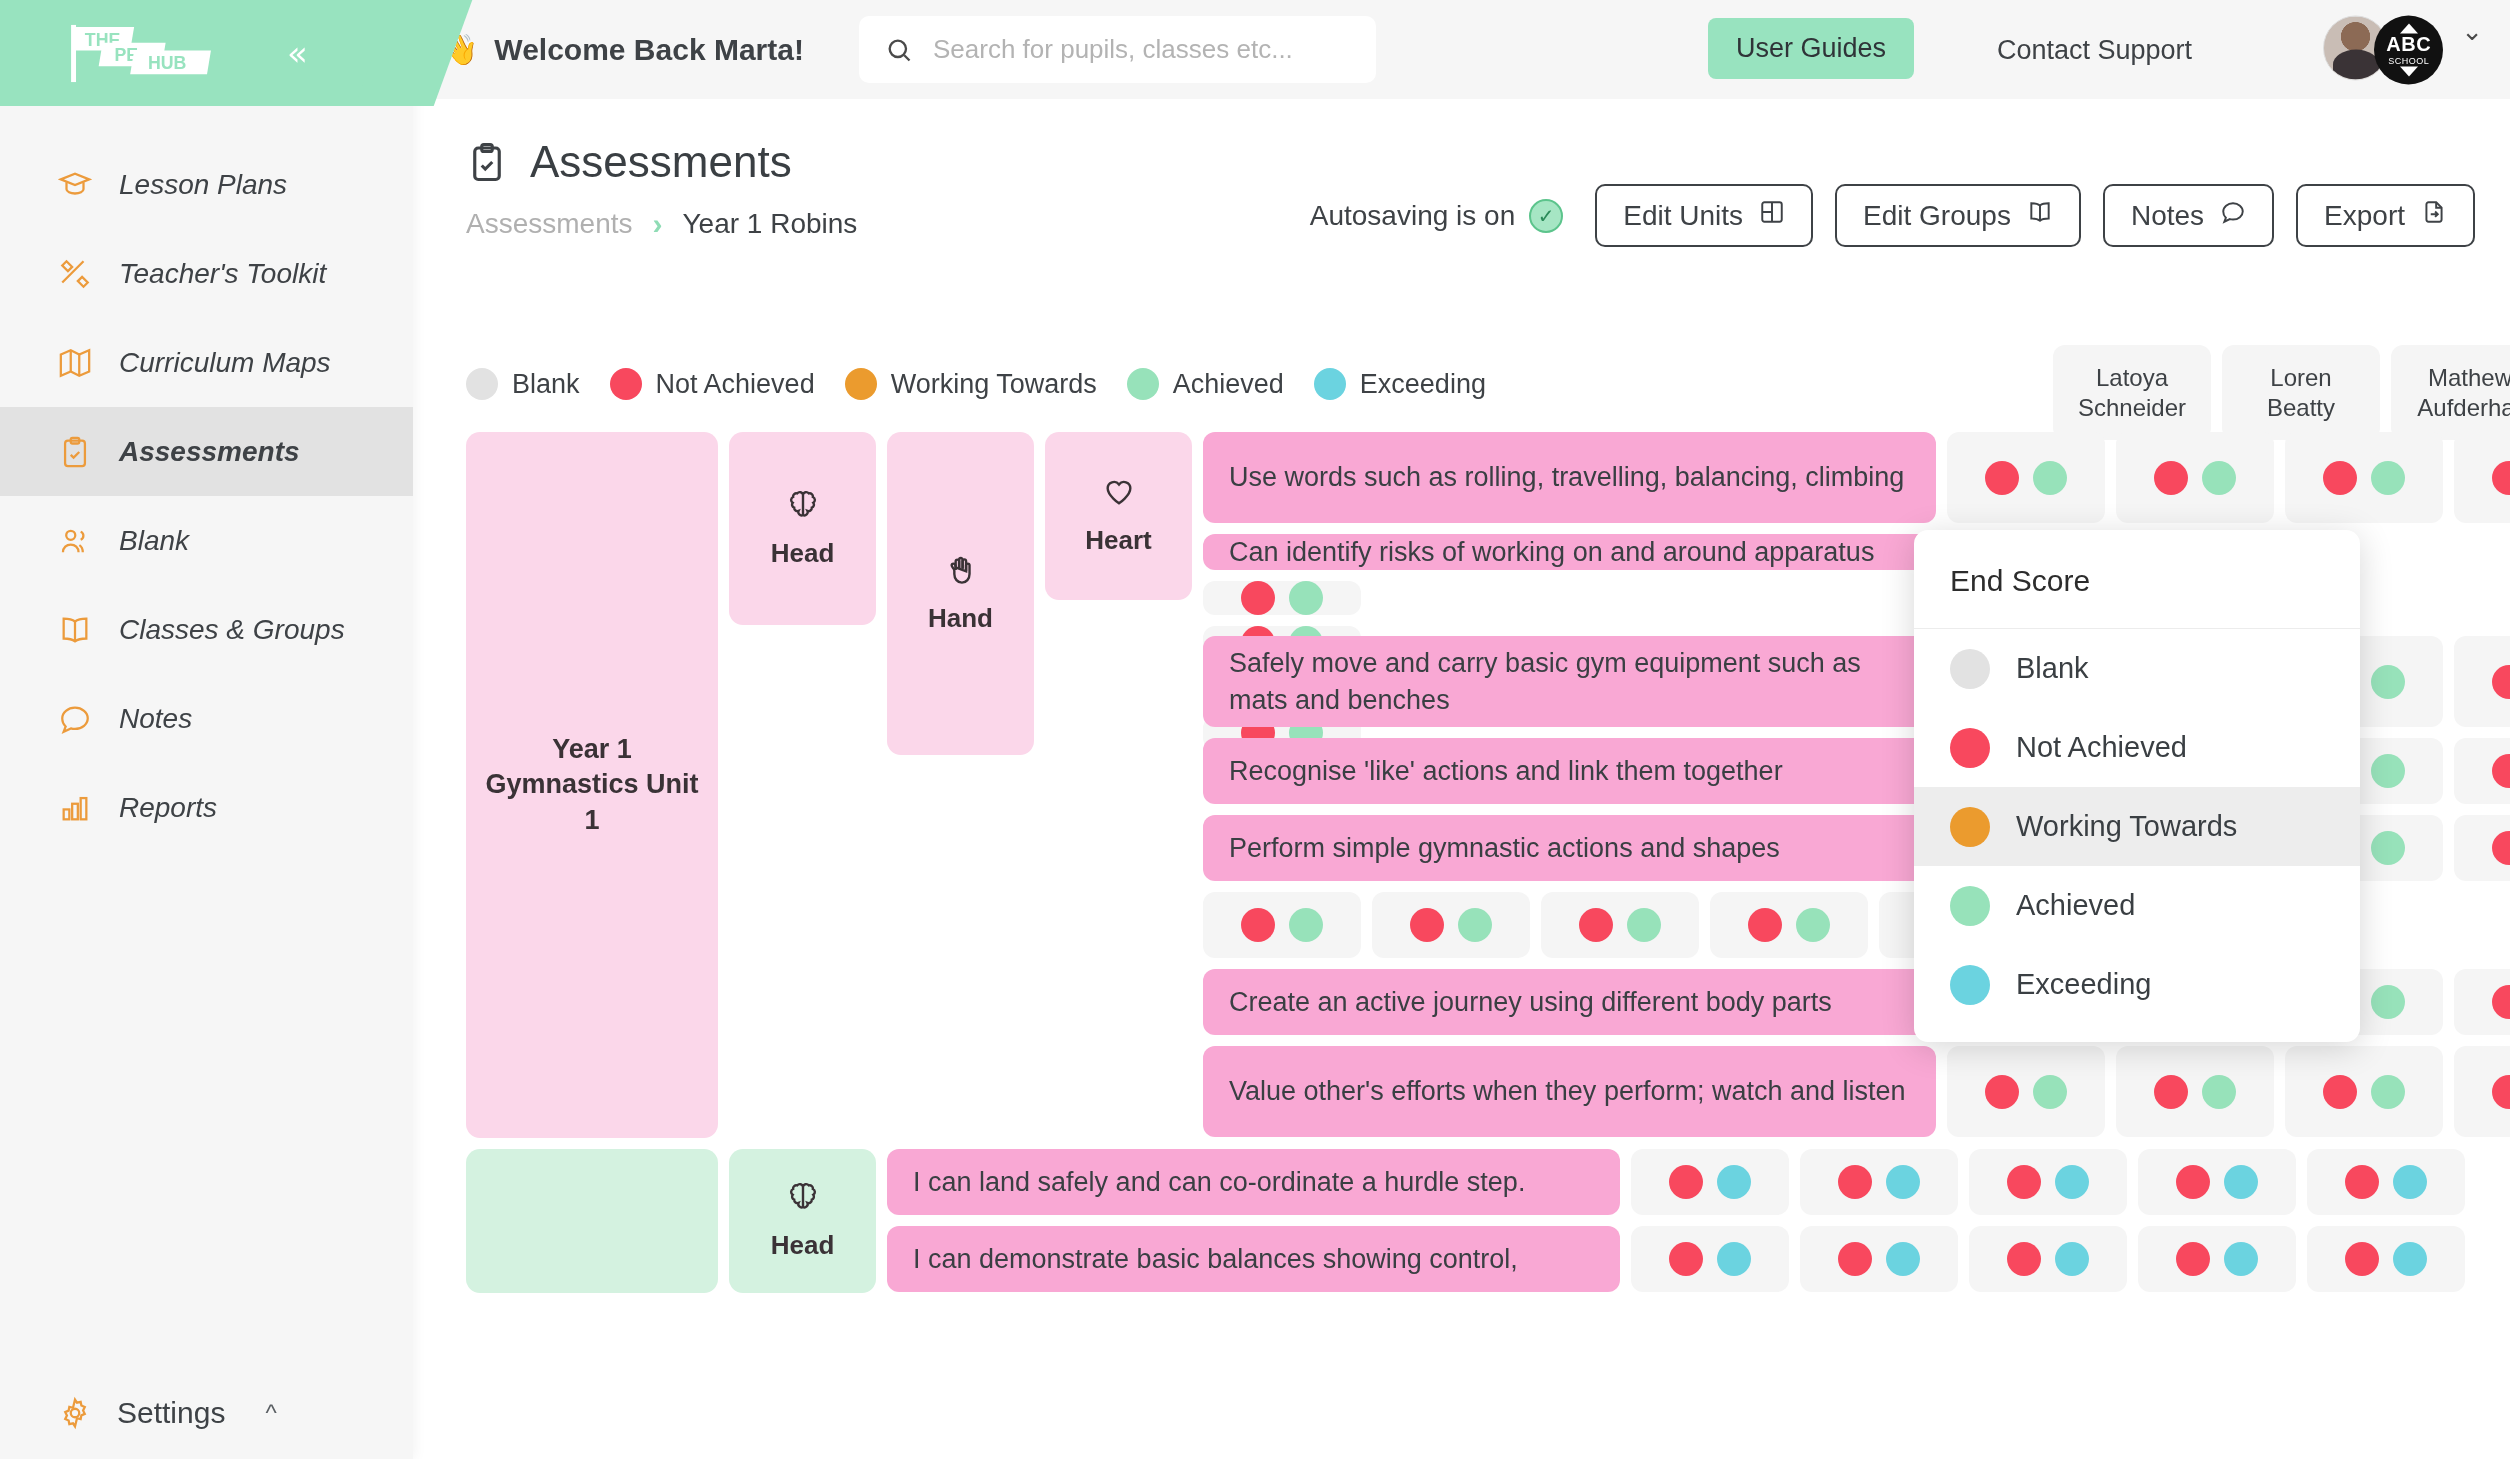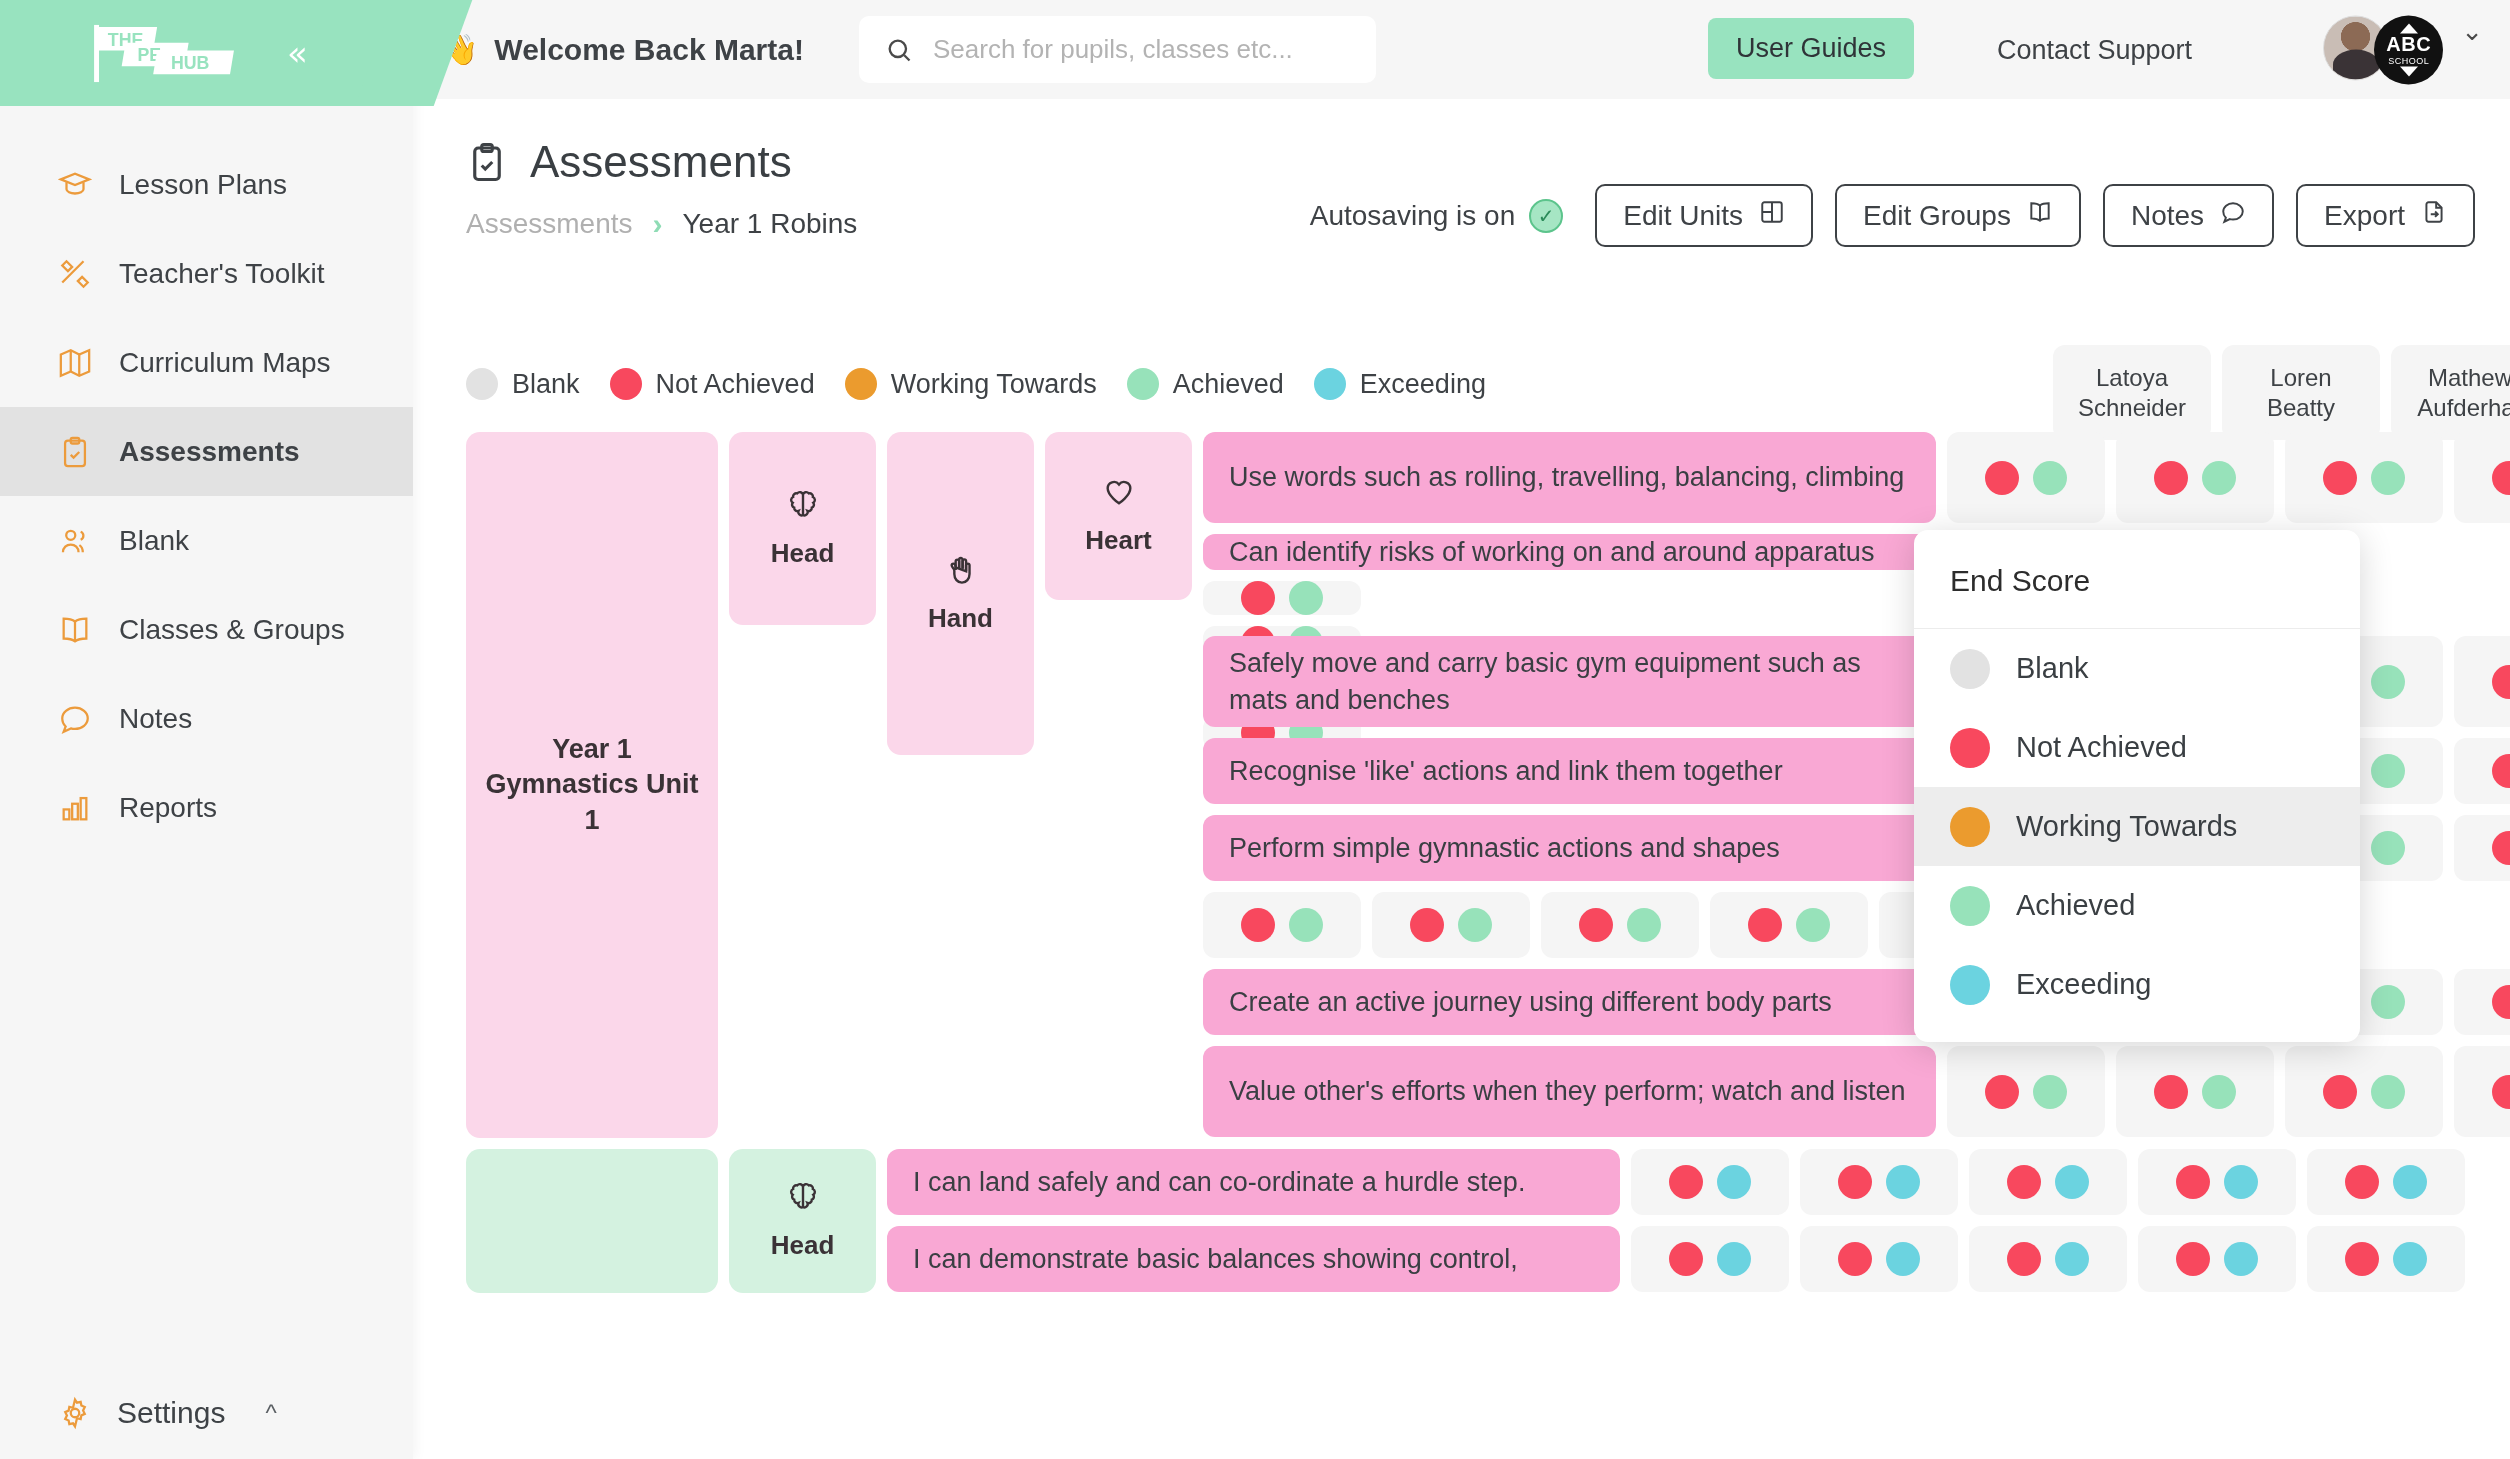--- a/index.html
+++ b/index.html
@@ -22,21 +22,21 @@
     flex: 0 0 413px;
     z-index: 5;
     box-shadow: 2px 0 12px rgba(0,0,0,0.05);
   }
   .sidebar-brand {
     position: relative;
     height: 106px;
     background: #98e3bf;
     display: flex;
     align-items: center;
-    padding-left: 86px;
+    padding-left: 63px;
     overflow: visible;
   }
   .sidebar-brand::after{
     content:"";
     position:absolute;
     right:-40px; top:0;
     width:79px; height:106px;
     background:#98e3bf;
     transform: skewX(-20deg);
   }
@@ -48,21 +48,21 @@
     transform: translateY(-50%);
     z-index: 3;
     color: #ffffff;
     font-size: 34px;
     line-height: 1;
     letter-spacing: -4px;
     cursor: pointer;
     font-family: "DejaVu Sans", sans-serif;
   }
 
-  .nav { padding-top: 34px; }
+  .nav { padding-top: 34px; font-style: italic; }
   .nav-item {
     display: flex;
     align-items: center;
     gap: 26px;
     height: 89px;
     padding-left: 57px;
     color: #3e4246;
     font-size: 28px;
     cursor: pointer;
   }

